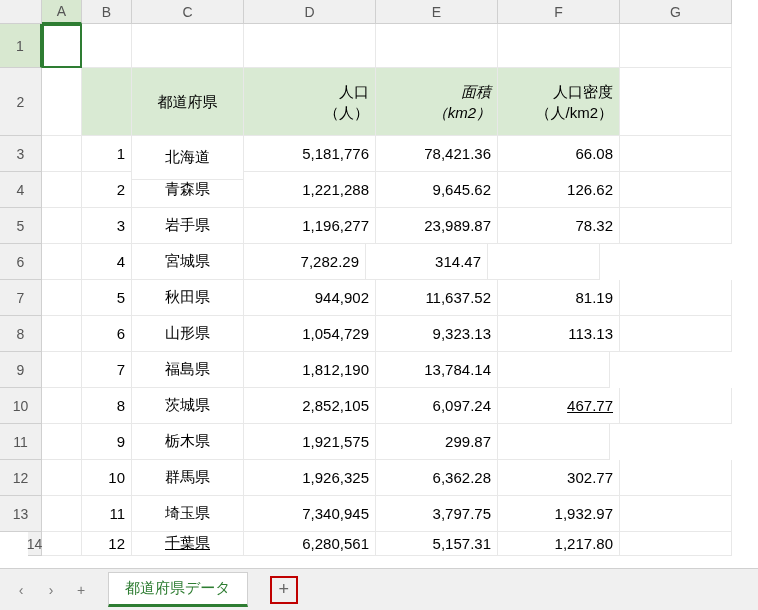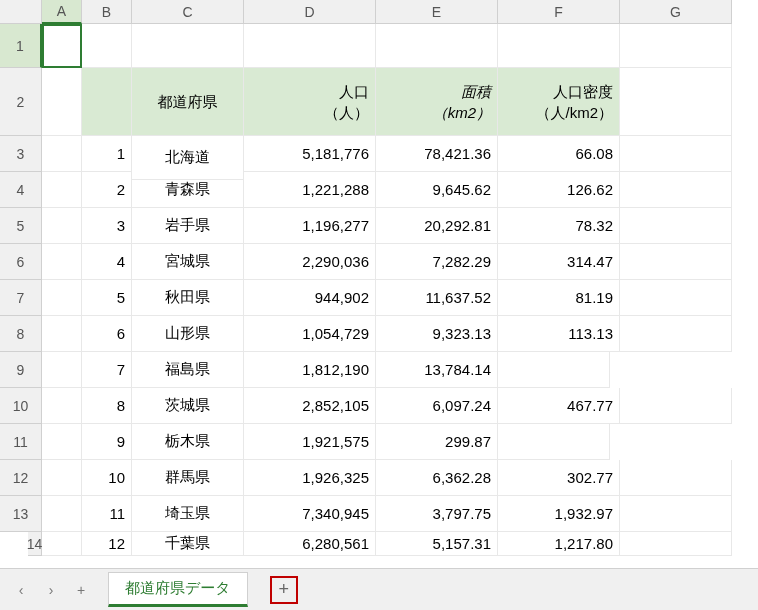--- a/index.html
+++ b/index.html
@@ -225,29 +225,28 @@
           <div class="cell right-align" style="width: 132px; height: 36px;">1,221,288</div>
           <div class="cell right-align" style="width: 122px; height: 36px;">9,645.62</div>
           <div class="cell right-align" style="width: 122px; height: 36px;">126.62</div>
           <div class="cell" style="width: 112px; height: 36px;"></div>
         </div>
         <div class="row" style="height: 36px;">
           <div class="cell" style="width: 40px; height: 36px;"></div>
           <div class="cell right-align" style="width: 50px; height: 36px;">3</div>
           <div class="cell center-align" style="width: 112px; height: 36px;">岩手県</div>
           <div class="cell right-align" style="width: 132px; height: 36px;">1,196,277</div>
-          <div class="cell right-align" style="width: 122px; height: 36px;">20,292.81</div>
+          <div class="cell right-align" style="width: 122px; height: 36px;">23,989.87</div>
           <div class="cell right-align" style="width: 122px; height: 36px;">78.32</div>
           <div class="cell" style="width: 112px; height: 36px;"></div>
         </div>
         <div class="row" style="height: 36px;">
           <div class="cell" style="width: 40px; height: 36px;"></div>
           <div class="cell right-align" style="width: 50px; height: 36px;">4</div>
           <div class="cell center-align" style="width: 112px; height: 36px;">宮城県</div>
-          <div class="cell right-align" style="width: 132px; height: 36px;">2,290,036</div>
           <div class="cell right-align" style="width: 122px; height: 36px;">7,282.29</div>
           <div class="cell right-align" style="width: 122px; height: 36px;">314.47</div>
           <div class="cell" style="width: 112px; height: 36px;"></div>
         </div>
         <div class="row" style="height: 36px;">
           <div class="cell" style="width: 40px; height: 36px;"></div>
           <div class="cell right-align" style="width: 50px; height: 36px;">5</div>
           <div class="cell center-align" style="width: 112px; height: 36px;">秋田県</div>
           <div class="cell right-align" style="width: 132px; height: 36px;">944,902</div>
           <div class="cell right-align" style="width: 122px; height: 36px;">11,637.52</div>
@@ -270,21 +269,21 @@
           <div class="cell right-align" style="width: 132px; height: 36px;">1,812,190</div>
           <div class="cell right-align" style="width: 122px; height: 36px;">13,784.14</div>
           <div class="cell" style="width: 112px; height: 36px;"></div>
         </div>
         <div class="row" style="height: 36px;">
           <div class="cell" style="width: 40px; height: 36px;"></div>
           <div class="cell right-align" style="width: 50px; height: 36px;">8</div>
           <div class="cell center-align" style="width: 112px; height: 36px;">茨城県</div>
           <div class="cell right-align" style="width: 132px; height: 36px;">2,852,105</div>
           <div class="cell right-align" style="width: 122px; height: 36px;">6,097.24</div>
-          <div class="cell right-align" style="width: 122px; height: 36px;">467.77</div>
+          <div class="cell right-align" style="width: 122px; height: 36px; text-decoration: underline;">467.77</div>
           <div class="cell" style="width: 112px; height: 36px;"></div>
         </div>
         <div class="row" style="height: 36px;">
           <div class="cell" style="width: 40px; height: 36px;"></div>
           <div class="cell right-align" style="width: 50px; height: 36px;">9</div>
           <div class="cell center-align" style="width: 112px; height: 36px;">栃木県</div>
           <div class="cell right-align" style="width: 132px; height: 36px;">1,921,575</div>
           <div class="cell right-align" style="width: 122px; height: 36px;">299.87</div>
           <div class="cell" style="width: 112px; height: 36px;"></div>
         </div>
@@ -302,21 +301,21 @@
           <div class="cell right-align" style="width: 50px; height: 36px;">11</div>
           <div class="cell center-align" style="width: 112px; height: 36px;">埼玉県</div>
           <div class="cell right-align" style="width: 132px; height: 36px;">7,340,945</div>
           <div class="cell right-align" style="width: 122px; height: 36px;">3,797.75</div>
           <div class="cell right-align" style="width: 122px; height: 36px;">1,932.97</div>
           <div class="cell" style="width: 112px; height: 36px;"></div>
         </div>
         <div class="row" style="height: 24px;">
           <div class="cell" style="width: 40px; height: 24px;"></div>
           <div class="cell right-align" style="width: 50px; height: 24px;">12</div>
-          <div class="cell center-align" style="width: 112px; height: 24px;">千葉県</div>
+          <div class="cell center-align" style="width: 112px; height: 24px; text-decoration: underline;">千葉県</div>
           <div class="cell right-align" style="width: 132px; height: 24px;">6,280,561</div>
           <div class="cell right-align" style="width: 122px; height: 24px;">5,157.31</div>
           <div class="cell right-align" style="width: 122px; height: 24px;">1,217.80</div>
           <div class="cell" style="width: 112px; height: 24px;"></div>
         </div>
       </div>
   </div>
   <div class="sheet-tabs">
     <div class="nav-btn">‹</div>
     <div class="nav-btn">›</div>

